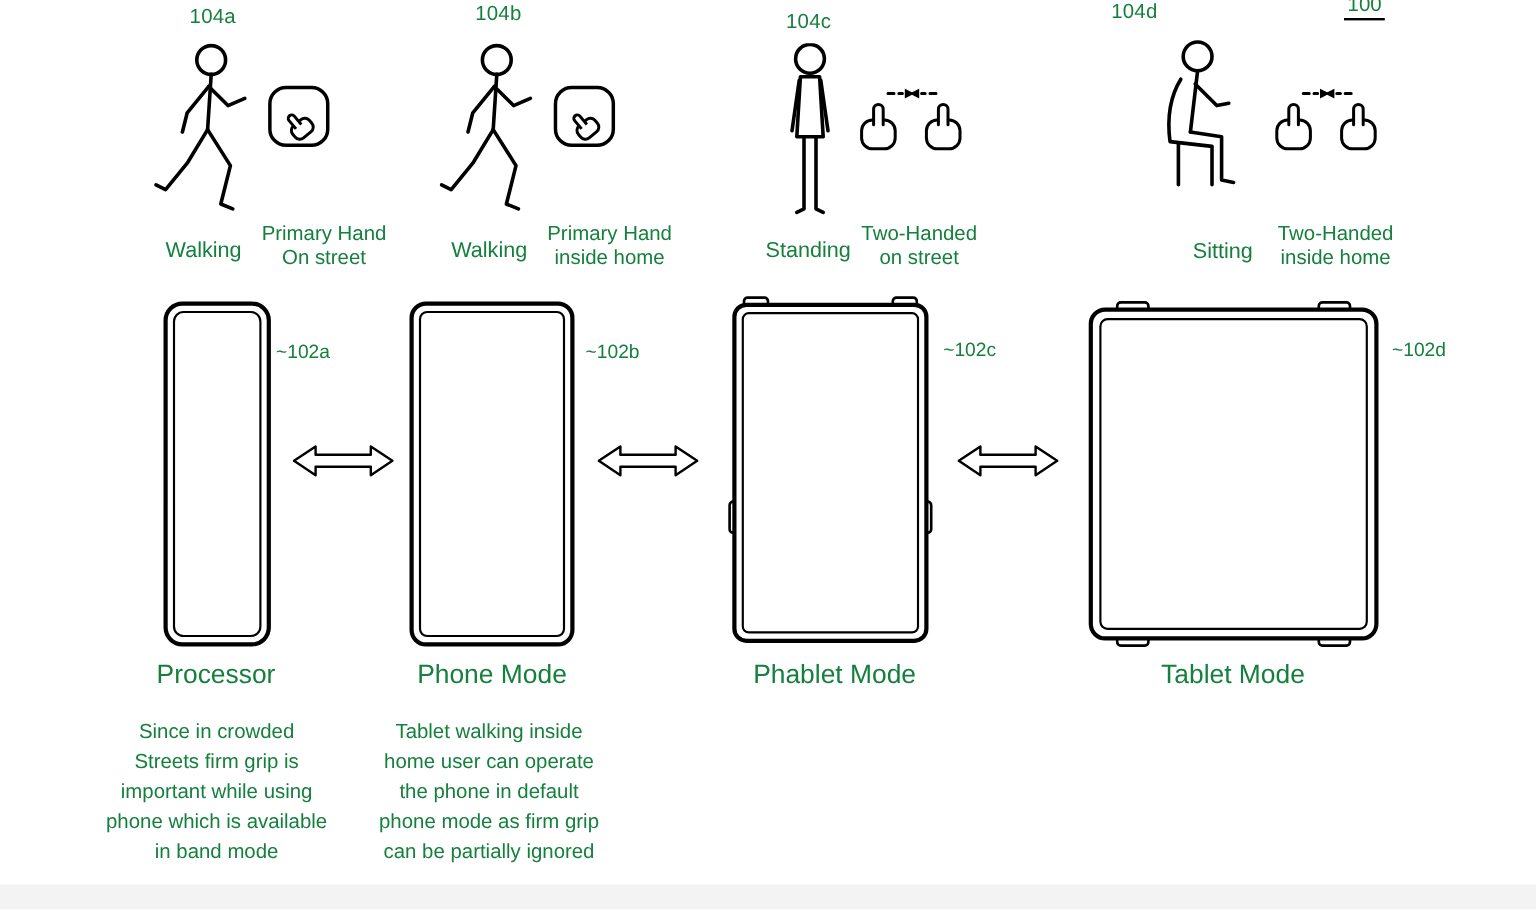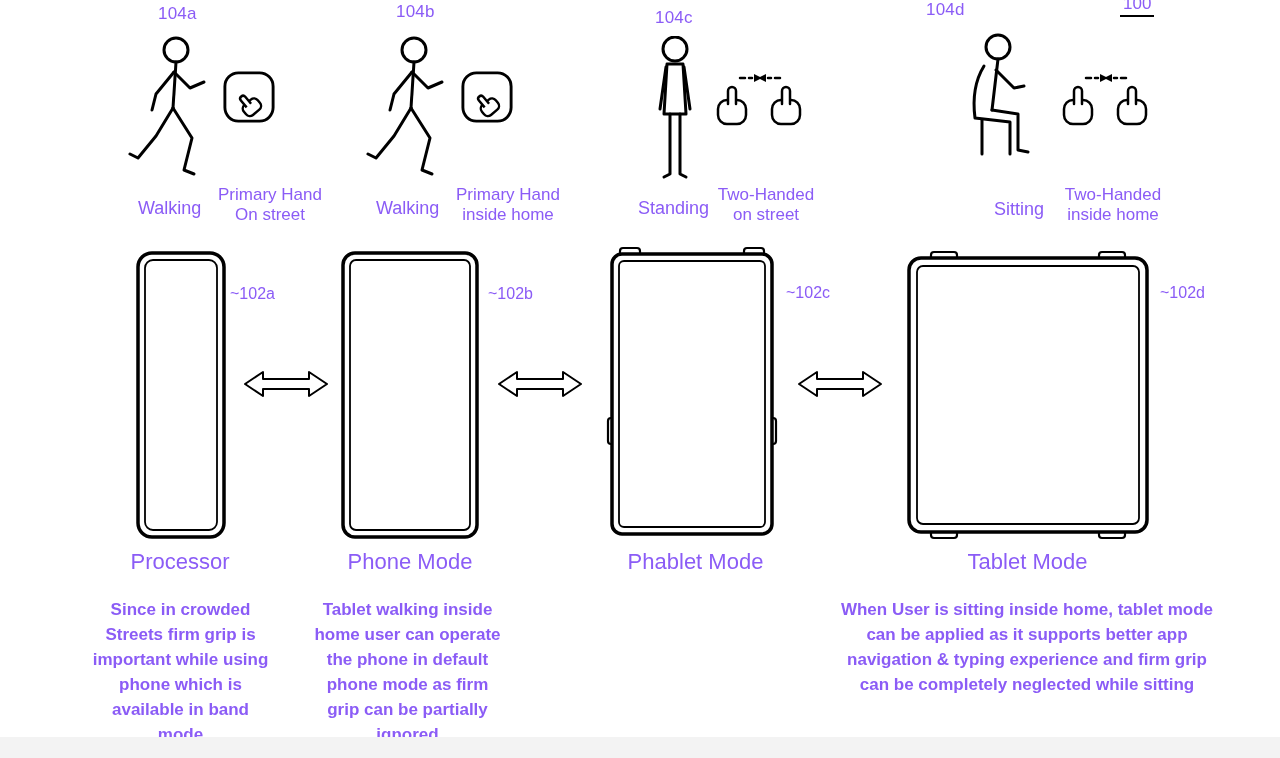--- a/index.html
+++ b/index.html
@@ -1,25 +1,25 @@
 <!DOCTYPE html>
 <html><head>
 <meta charset="utf-8">
 <style>
   html,body{margin:0;padding:0;background:#fff;}
-  .canvas{position:relative;width:1280px;height:758px;overflow:hidden;background:#fff;color:#8b5cf6;
+  .canvas{position:relative;width:1280px;height:758px;overflow:hidden;background:#fff;color:#15803d;
           font-family:"Liberation Sans", sans-serif;}
   .abs{position:absolute;}
   .ref{font-size:17px;letter-spacing:.2px;}
   .figref{font-size:17px;border-bottom:2px solid #000;padding:0 3px 1px 3px;}
   .handlbl{font-size:17px;text-align:center;line-height:20px;margin-top:44px;}
   .posture{font-size:18px;}
   .devref{font-size:16px;white-space:nowrap;}
   .mode{font-size:22px;text-align:center;}
-  .desc{font-size:17px;text-align:center;line-height:25px;font-weight:bold;}
+  .desc{font-size:17px;text-align:center;line-height:25px;}
   .strip{background:#f3f3f3;}
   svg{display:block;}
 </style>
 </head>
 <body>
 
 <div class="canvas">
 
   <div class="abs ref" style="left:158px;top:4px;">104a</div>
   <div class="abs ref" style="left:396px;top:2px;">104b</div>
@@ -195,17 +195,16 @@
     </svg>
   </div>
 
   <div class="abs mode" style="left:100px;top:549px;width:160px;">Processor</div>
   <div class="abs mode" style="left:330px;top:549px;width:160px;">Phone Mode</div>
   <div class="abs mode" style="left:613px;top:549px;width:165px;">Phablet Mode</div>
   <div class="abs mode" style="left:945px;top:549px;width:165px;">Tablet Mode</div>
 
   <div class="abs desc" style="left:88px;top:597px;width:185px;">Since in crowded Streets firm grip is important while using phone which is available in band mode</div>
   <div class="abs desc" style="left:310px;top:597px;width:195px;">Tablet walking inside home user can operate the phone in default phone mode as firm grip can be partially ignored</div>
-  <div class="abs desc" style="left:838px;top:597px;width:378px;">When User is sitting inside home, tablet mode can be applied as it supports better app navigation &amp; typing experience and firm grip can be completely neglected while sitting</div>
 
   <div class="abs strip" style="left:0;top:737px;width:1280px;height:21px;"></div>
 
 </div>
 
 </body></html>

